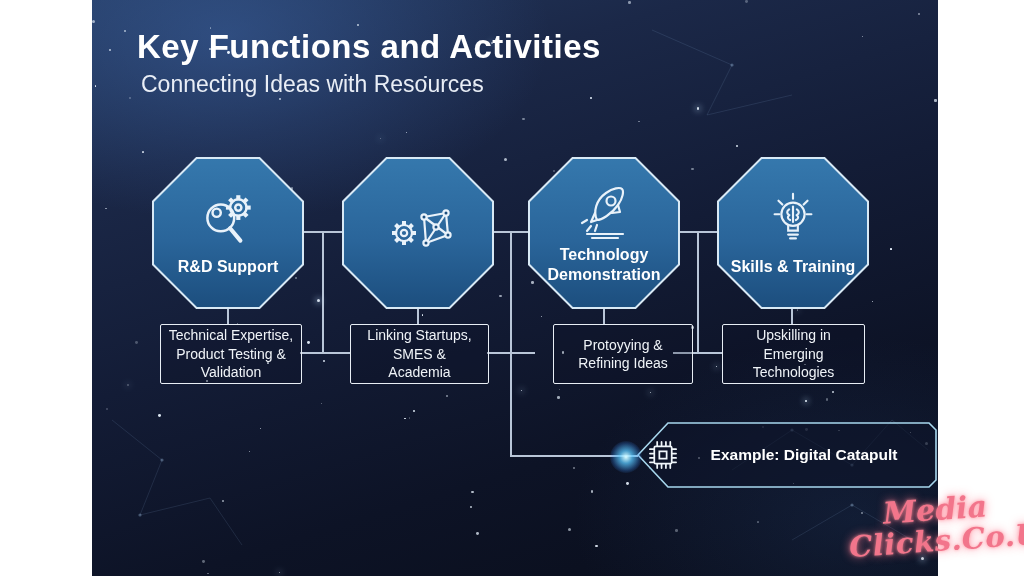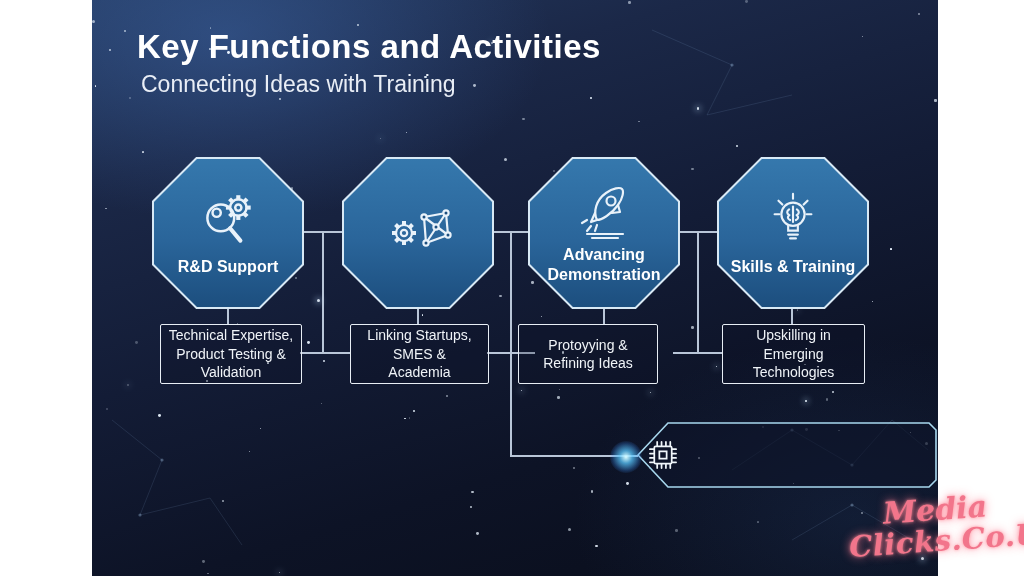--- a/index.html
+++ b/index.html
@@ -192,21 +192,21 @@
         <span class="star" style="left: 498.159px; top: 97.357px; width: 1.86221px; height: 1.86221px; opacity: 0.98;"></span>
         <span class="star" style="left: 599.172px; top: 326.456px; width: 2.49471px; height: 2.49471px; opacity: 0.66;"></span>
         <span class="star" style="left: 652.751px; top: 0.0833362px; width: 2.97138px; height: 2.97138px; opacity: 0.3;"></span>
         <span class="star" style="left: 0.0556865px; top: 19.9679px; width: 3.0011px; height: 3.0011px; opacity: 0.64;"></span>
         <span class="star" style="left: 536.391px; top: 0.947883px; width: 2.63922px; height: 2.63922px; opacity: 0.55;"></span>
         <span class="star" style="left: 167.72px; top: 427.739px; width: 1.76053px; height: 1.76053px; opacity: 0.74;"></span>
         <span class="star" style="left: 498.822px; top: 490.192px; width: 2.37756px; height: 2.37756px; opacity: 0.69;"></span>
       </div>
 
     <div class="title">Key Functions and Activities</div>
-    <div class="subtitle">Connecting Ideas with Training</div>
+    <div class="subtitle">Connecting Ideas with Resources</div>
 
     <svg width="0" height="0" style="position:absolute" aria-hidden="true">
       <defs>
         <linearGradient id="octGrad" x1="0" y1="0" x2="0" y2="1">
           <stop offset="0%" stop-color="#3578ad"></stop>
           <stop offset="55%" stop-color="#2a659a"></stop>
           <stop offset="100%" stop-color="#1c4e7e"></stop>
         </linearGradient>
       </defs>
     </svg>
@@ -296,21 +296,21 @@
           <g fill="none" stroke="#e9f2fa" stroke-width="2.2" stroke-linecap="round" stroke-linejoin="round">
             <path d="M24 38 C20 30 23 18 33 11 C40 6 47 5 49 7 C51 9 50 16 45 23 C38 33 28 38 24 38 Z"></path>
             <circle cx="38" cy="19" r="4.5"></circle>
             <path d="M24 38 L18 40 L22 31"></path>
             <path d="M45 23 L47 30 L39 31"></path>
             <path d="M18 44 l-4 5 M24 43 l-2 6 M14 38 l-5 3"></path>
             <line x1="14" y1="52" x2="50" y2="52"></line>
             <line x1="19" y1="56" x2="45" y2="56"></line>
           </g>
         </svg>
-        <div class="octo-label">Advancing
+        <div class="octo-label">Technology
 Demonstration</div>
       </div>
     </div>
 
     <div class="octo" style="left:625px;top:157px">
       <svg class="bg" width="152" height="152">
         <polygon points="44.5,1 107.5,1 151,44.5 151,107.5 107.5,151 44.5,151 1,107.5 1,44.5" fill="url(#octGrad)" stroke="#d8e9f5" stroke-width="2"></polygon>
       </svg>
       <div class="octo-content">
         <svg width="62" height="62" viewBox="0 0 64 64">
@@ -336,21 +336,21 @@
     <div class="detail-box" style="left:258px;top:324px;width:137px">
       <span>Linking Startups,
 SMES &amp;
 Academia</span>
     </div>
     <div class="detail-box" style="left:68px;top:324px;width:140px">
       <span>Technical Expertise,
 Product Testing &amp;
 Validation</span>
     </div>
-    <div class="detail-box" style="left:426px;top:324px;width:138px">
+    <div class="detail-box" style="left:461px;top:324px;width:138px">
       <span>Protoyying &amp;
 Refining Ideas</span>
     </div>
     <div class="detail-box" style="left:630px;top:324px;width:141px">
       <span>Upskilling in
 Emerging
 Technologies</span>
     </div>
 
     <div class="example">
@@ -373,20 +373,21 @@
             <line x1="4" y1="20" x2="9" y2="20"></line>
           <line x1="4" y1="26" x2="9" y2="26"></line>
             <line x1="4" y1="32" x2="9" y2="32"></line>
           <line x1="35" y1="14" x2="40" y2="14"></line>
             <line x1="35" y1="20" x2="40" y2="20"></line>
           <line x1="35" y1="26" x2="40" y2="26"></line>
             <line x1="35" y1="32" x2="40" y2="32"></line>
         </g>
       </svg>
       <div class="example-content">
+        <div class="example-title">Example: Digital Catapult</div>
       </div>
     </div>
 
   </div>
 
 
   <div class="watermark">
     <div class="wm1">Media</div>
     <div class="wm2">Clicks.Co.Uk</div>
   </div>

